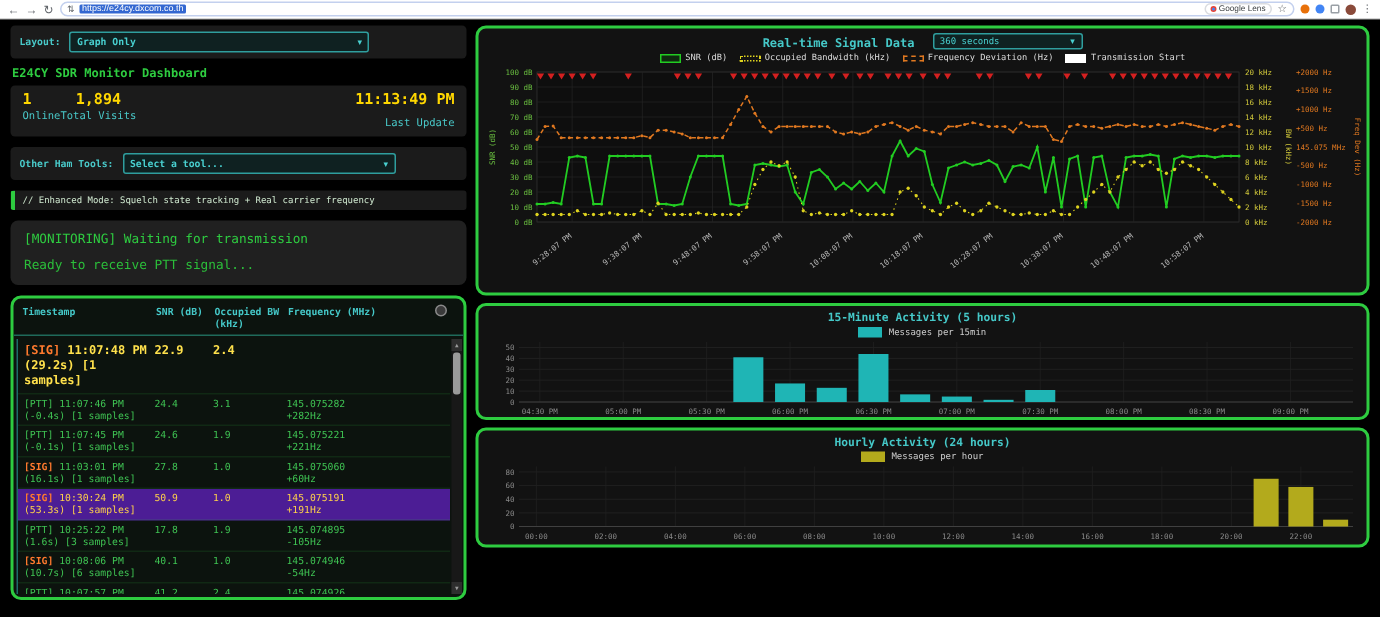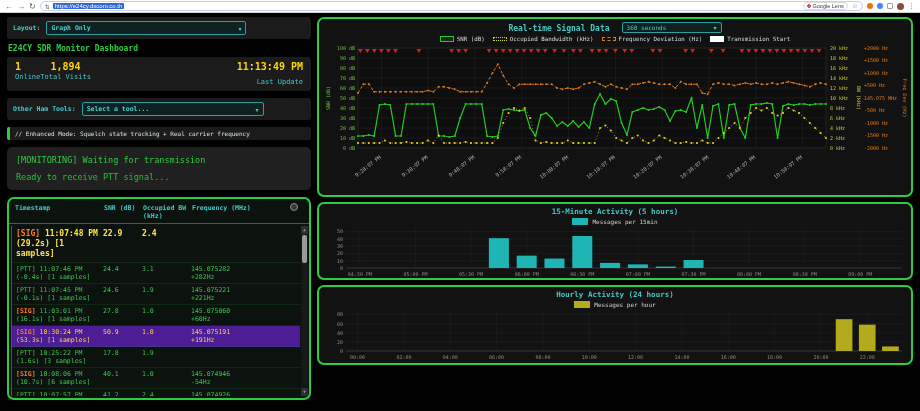--- a/index.html
+++ b/index.html
@@ -167,20 +167,21 @@
           <div class="trow highlight">
             <div><span class="tag-sig">[SIG]</span> 10:30:24 PM (53.3s) [1 samples]</div>
             <div>50.9</div>
             <div>1.0</div>
             <div>145.075191<br>+191Hz</div>
           </div>
           <div class="trow normal">
             <div><span class="tag-ptt">[PTT]</span> 10:25:22 PM (1.6s) [3 samples]</div>
             <div>17.8</div>
             <div>1.9</div>
+            <div>145.074895<br>-105Hz</div>
           </div>
           <div class="trow normal">
             <div><span class="tag-sig">[SIG]</span> 10:08:06 PM (10.7s) [6 samples]</div>
             <div>40.1</div>
             <div>1.0</div>
             <div>145.074946<br>-54Hz</div>
           </div>
           <div class="trow normal">
             <div><span class="tag-ptt">[PTT]</span> 10:07:57 PM (7.5s) [17 samples]</div>
             <div>41.2</div>

